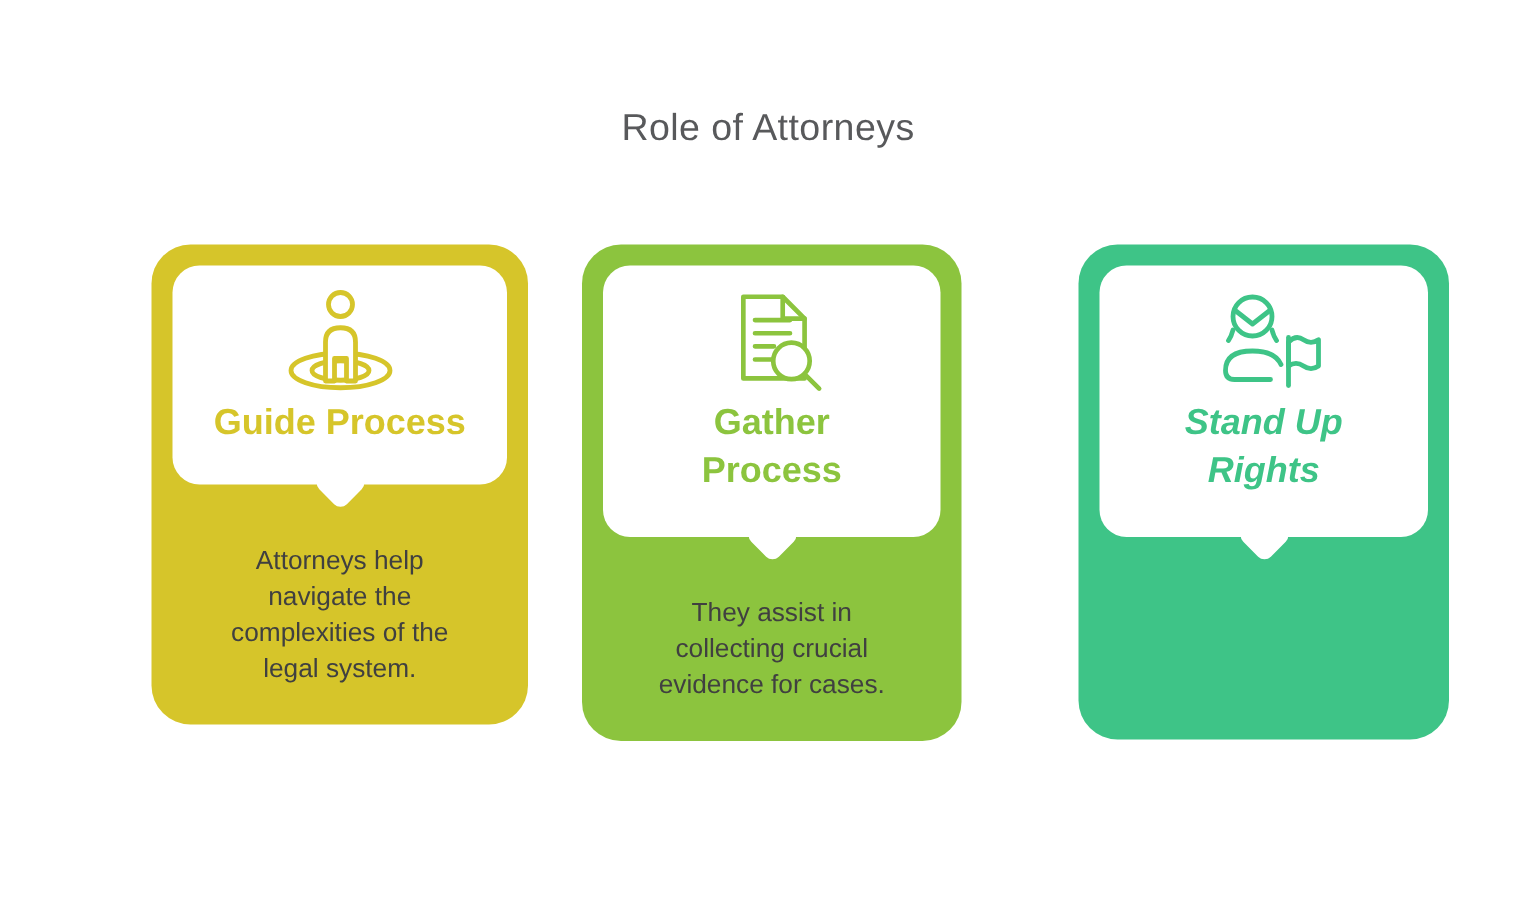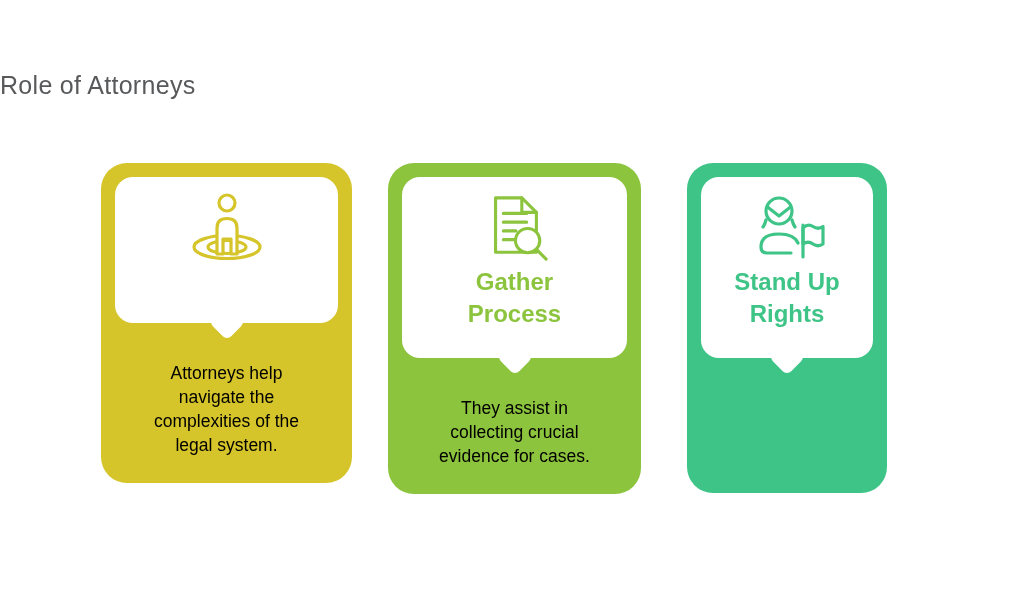--- a/index.html
+++ b/index.html
@@ -13,32 +13,33 @@
     width: 1024px;
     height: 614px;
     background: #ffffff;
     overflow: hidden;
   }
   .page-title {
     position: absolute;
     top: 71px;
     left: 0;
     width: 100%;
+    text-align: center;
     font-size: 25px;
     font-weight: 400;
     letter-spacing: 0.3px;
   }
   .card {
     position: absolute;
     border-radius: 26px;
     background: var(--accent);
   }
   .card-1 { left: 101px; top: 163px; width: 251px; height: 320px; }
   .card-2 { left: 388px; top: 163px; width: 253px; height: 331px; }
-  .card-3 { left: 687px; top: 163px; width: 200px; height: 330px; }
+  .card-3 { left: 719px; top: 163px; width: 247px; height: 330px; font-style: italic; }
   .panel {
     position: absolute;
     left: 14px;
     right: 14px;
     top: 14px;
     border-radius: 18px;
     background: #ffffff;
     box-sizing: border-box;
     display: flex;
     flex-direction: column;
@@ -85,21 +86,21 @@
     left: 10px;
     right: 10px;
     bottom: 5px;
     display: flex;
     align-items: center;
     justify-content: center;
   }
   .card-1 .body-wrap { top: 176px; }
   .card-2 .body-wrap, .card-3 .body-wrap { top: 212px; }
   .card-body-text {
-    color: #000000;
+    color: #404040;
     font-size: 17.5px;
     line-height: 24px;
     text-align: center;
     white-space: pre-line;
   }
 </style>
 </head>
 <body>
 
 <div class="stage">
@@ -107,20 +108,21 @@
   <div class="page-title" style="color: rgb(88, 89, 91);">Role of Attorneys</div>
 
   <div class="card card-1" style="--accent: #d6c52a;">
     <div class="panel">
       <svg class="card-icon" viewBox="0 0 80 70">
         <ellipse cx="40" cy="55" rx="33" ry="11.5"></ellipse>
         <ellipse cx="40" cy="55" rx="19" ry="6.5"></ellipse>
         <path class="mask" d="M30 62 V36 Q30 26.5 40 26.5 Q50 26.5 50 36 V62 H44 V47 H36 V62 Z"></path>
         <circle class="mask" cx="40" cy="11" r="8"></circle>
       </svg>
+      <div class="card-title">Guide Process</div>
       <div class="panel-tail"></div>
     </div>
     <div class="body-wrap">
       <div class="card-body-text">Attorneys help
 navigate the
 complexities of the
 legal system.</div>
     </div>
   </div>
 

